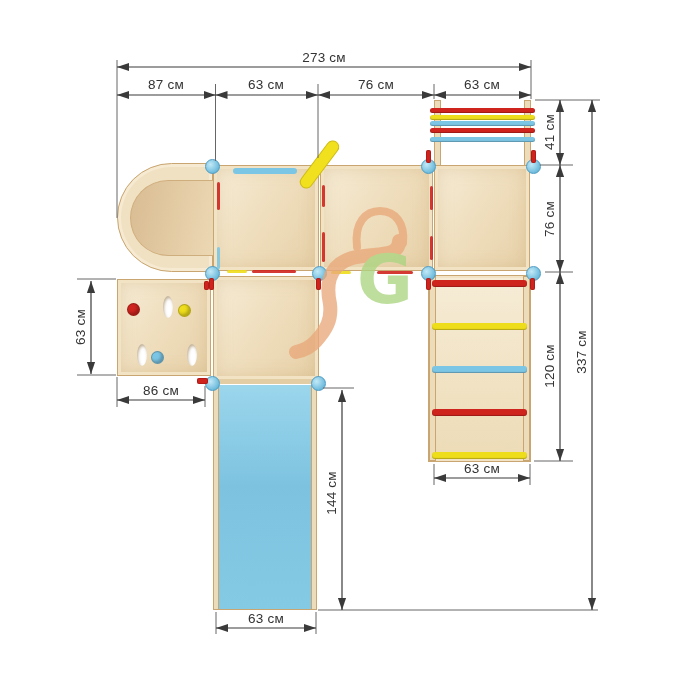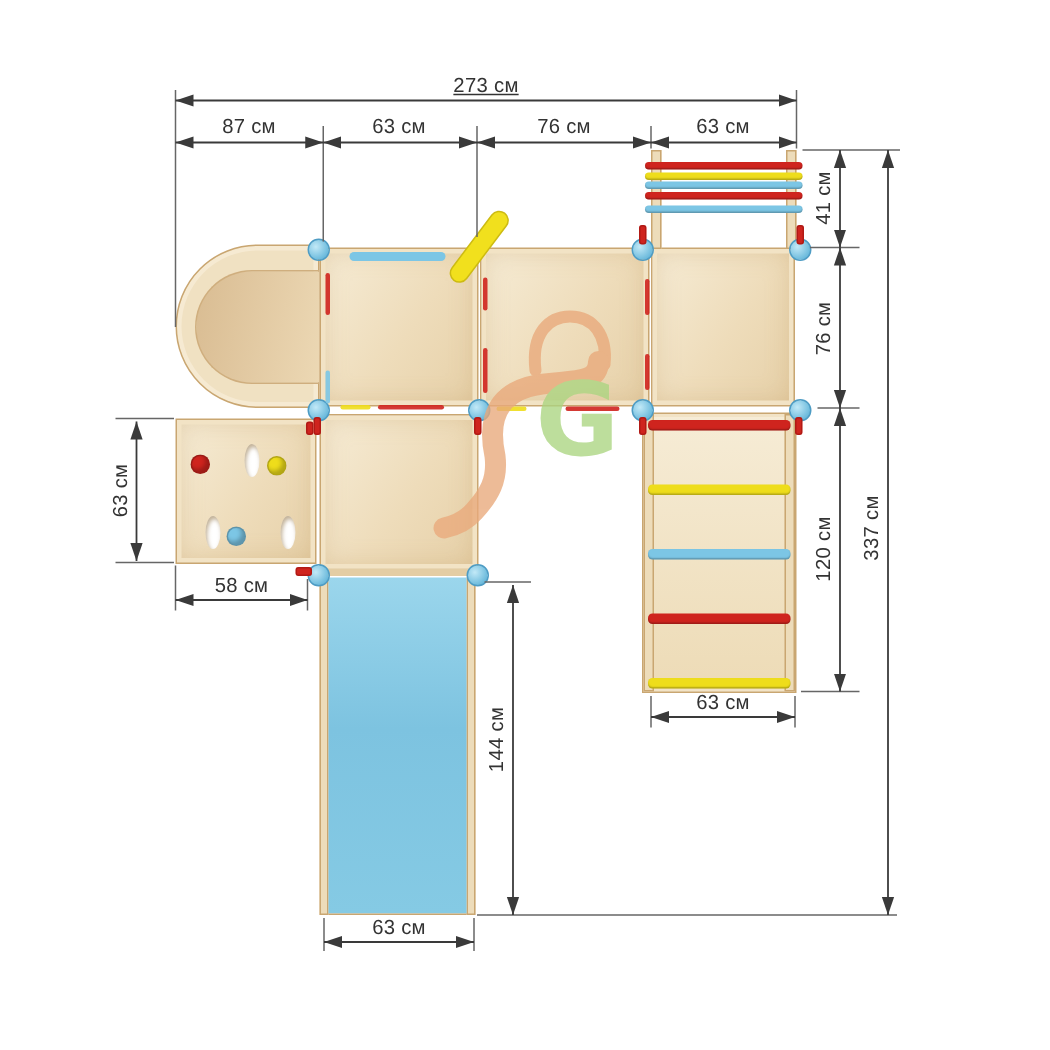--- a/index.html
+++ b/index.html
@@ -152,31 +152,31 @@
       <line x1="560" y1="272" x2="560" y2="461"></line>
       <line x1="592" y1="100" x2="592" y2="610"></line>
       <line x1="91" y1="281" x2="91" y2="374"></line>
       <line x1="117" y1="400" x2="205" y2="400"></line>
       <line x1="342" y1="390" x2="342" y2="610"></line>
       <line x1="216" y1="628" x2="316" y2="628"></line>
       <line x1="434" y1="478" x2="530" y2="478"></line>
     </g>
   </svg>
 
-  <div class="dim-label" style="left:324px;top:57px;text-decoration:underline;">273 см</div>
+  <div class="dim-label" style="left:324px;top:57px;">273 см</div>
   <div class="dim-label" style="left:166px;top:84px;">87 см</div>
   <div class="dim-label" style="left:266px;top:84px;">63 см</div>
   <div class="dim-label" style="left:376px;top:84px;">76 см</div>
   <div class="dim-label" style="left:482px;top:84px;">63 см</div>
   <div class="dim-label vert" style="left:549px;top:132px;">41 см</div>
   <div class="dim-label vert" style="left:549px;top:219px;">76 см</div>
   <div class="dim-label vert" style="left:549px;top:366px;">120 см</div>
   <div class="dim-label vert" style="left:581px;top:352px;">337 см</div>
   <div class="dim-label vert" style="left:80px;top:327px;">63 см</div>
-  <div class="dim-label" style="left:161px;top:390px;">58 см</div>
+  <div class="dim-label" style="left:161px;top:390px;">86 см</div>
   <div class="dim-label vert" style="left:331px;top:493px;">144 см</div>
   <div class="dim-label" style="left:266px;top:618px;">63 см</div>
   <div class="dim-label" style="left:482px;top:468px;">63 см</div>
 <div class="hold" style="left: 127px; top: 303px; background: rgb(207, 36, 30);"></div>
     <div class="hold" style="left: 178px; top: 304px; background: rgb(238, 221, 27);"></div>
     <div class="hold" style="left: 151px; top: 351px; background: rgb(124, 198, 229);"></div>
     <div class="conn" style="left: 205px; top: 159px;"></div>
     <div class="conn" style="left: 421px; top: 159px;"></div>
     <div class="conn" style="left: 526px; top: 159px;"></div>
     <div class="conn" style="left: 205px; top: 266px;"></div>

